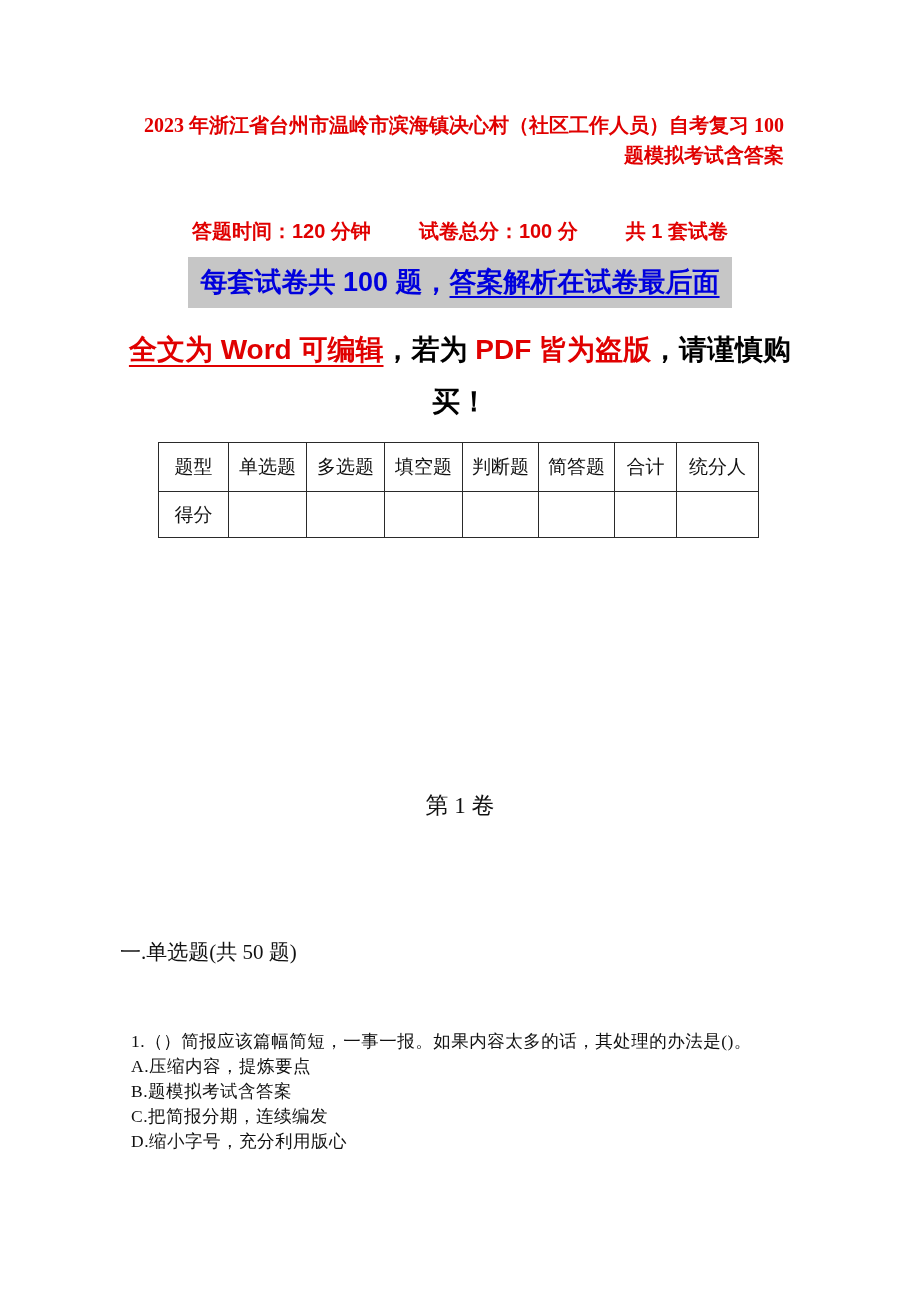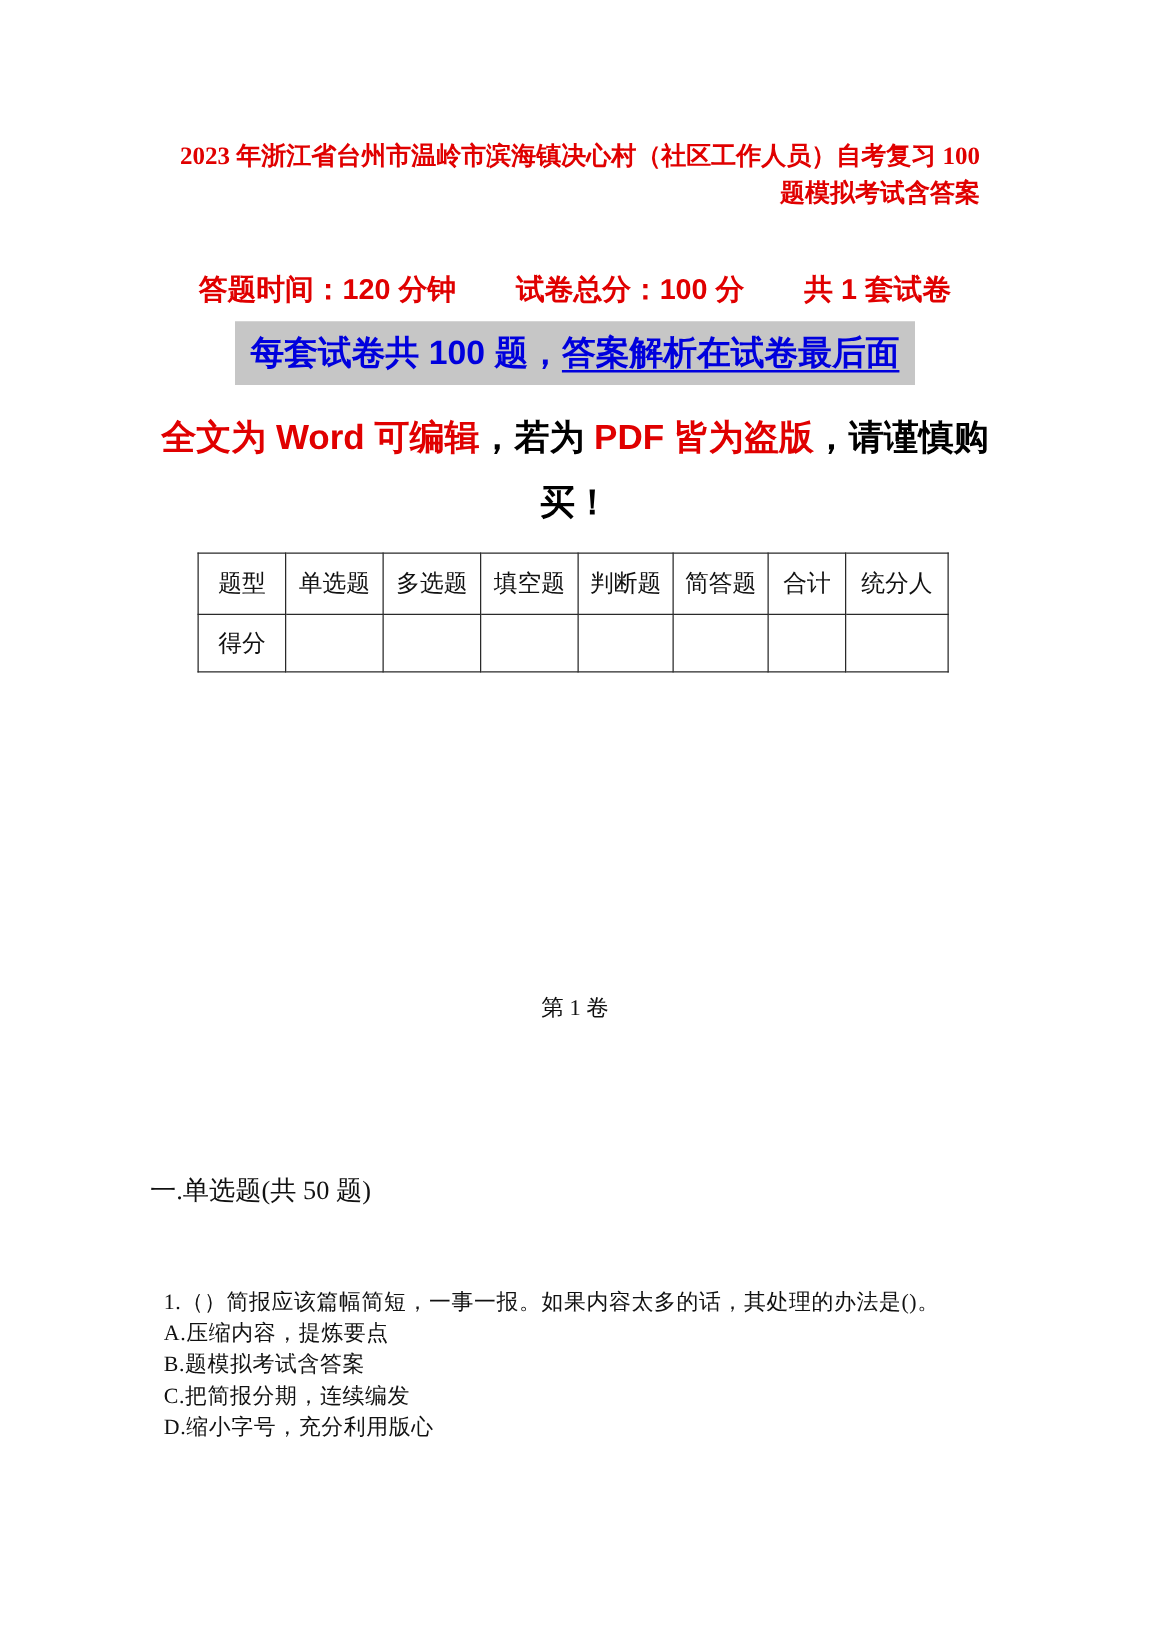--- a/index.html
+++ b/index.html
@@ -28,21 +28,21 @@
     font-family: "Liberation Serif", "DejaVu Serif", serif;
   }
 
   .exam-info {
     margin-top: 46px;
     display: flex;
     justify-content: center;
     gap: 48px;
     color: var(--red);
     font-weight: bold;
-    font-size: 23px;
+    font-size: 20px;
     line-height: 30px;
     font-family: "Liberation Sans", "DejaVu Sans", sans-serif;
   }
 
   .highlight-row { margin-top: 11px; text-align: center; }
   .highlight-band {
     display: inline-block;
     background: var(--highlight_bg);
     padding: 9px 12px;
     font-size: 27px;
@@ -63,20 +63,21 @@
     font-size: 28px;
     line-height: 52px;
     font-weight: bold;
     color: #000;
     font-family: "Liberation Sans", "DejaVu Sans", sans-serif;
     white-space: nowrap;
   }
   .warning .red { color: var(--red); }
   .warning .red-u {
     color: var(--red);
+    text-decoration: underline;
     text-decoration-thickness: 2px;
     text-underline-offset: 6px;
   }
 
   .score-table {
     margin: 14px 0 0 158px;
     border-collapse: collapse;
     table-layout: fixed;
     font-size: 19px;
     font-family: "Liberation Serif", "DejaVu Serif", serif;
@@ -85,21 +86,21 @@
     border: 1px solid #2a2a2a;
     text-align: center;
     vertical-align: middle;
   }
   .score-table tr.hdr td { height: 49px; }
   .score-table tr.scr td { height: 46px; }
 
   .volume-title {
     margin-top: 252px;
     text-align: center;
-    font-size: 18px;
+    font-size: 23px;
     line-height: 32px;
   }
 
   .section-title {
     margin: 115px 0 0 120px;
     font-size: 21px;
     line-height: 30px;
   }
 
   .question {

